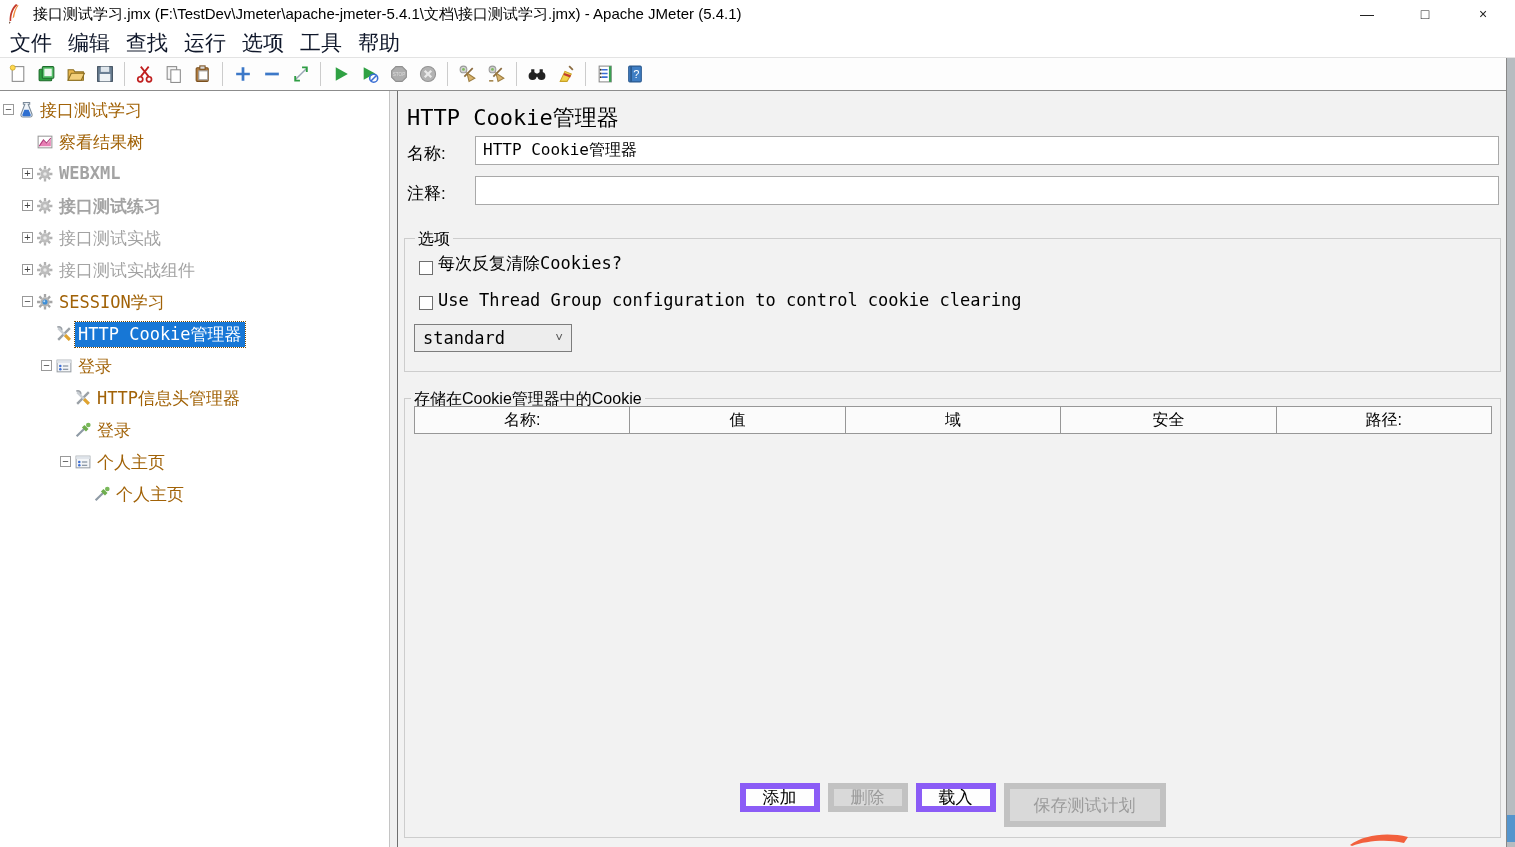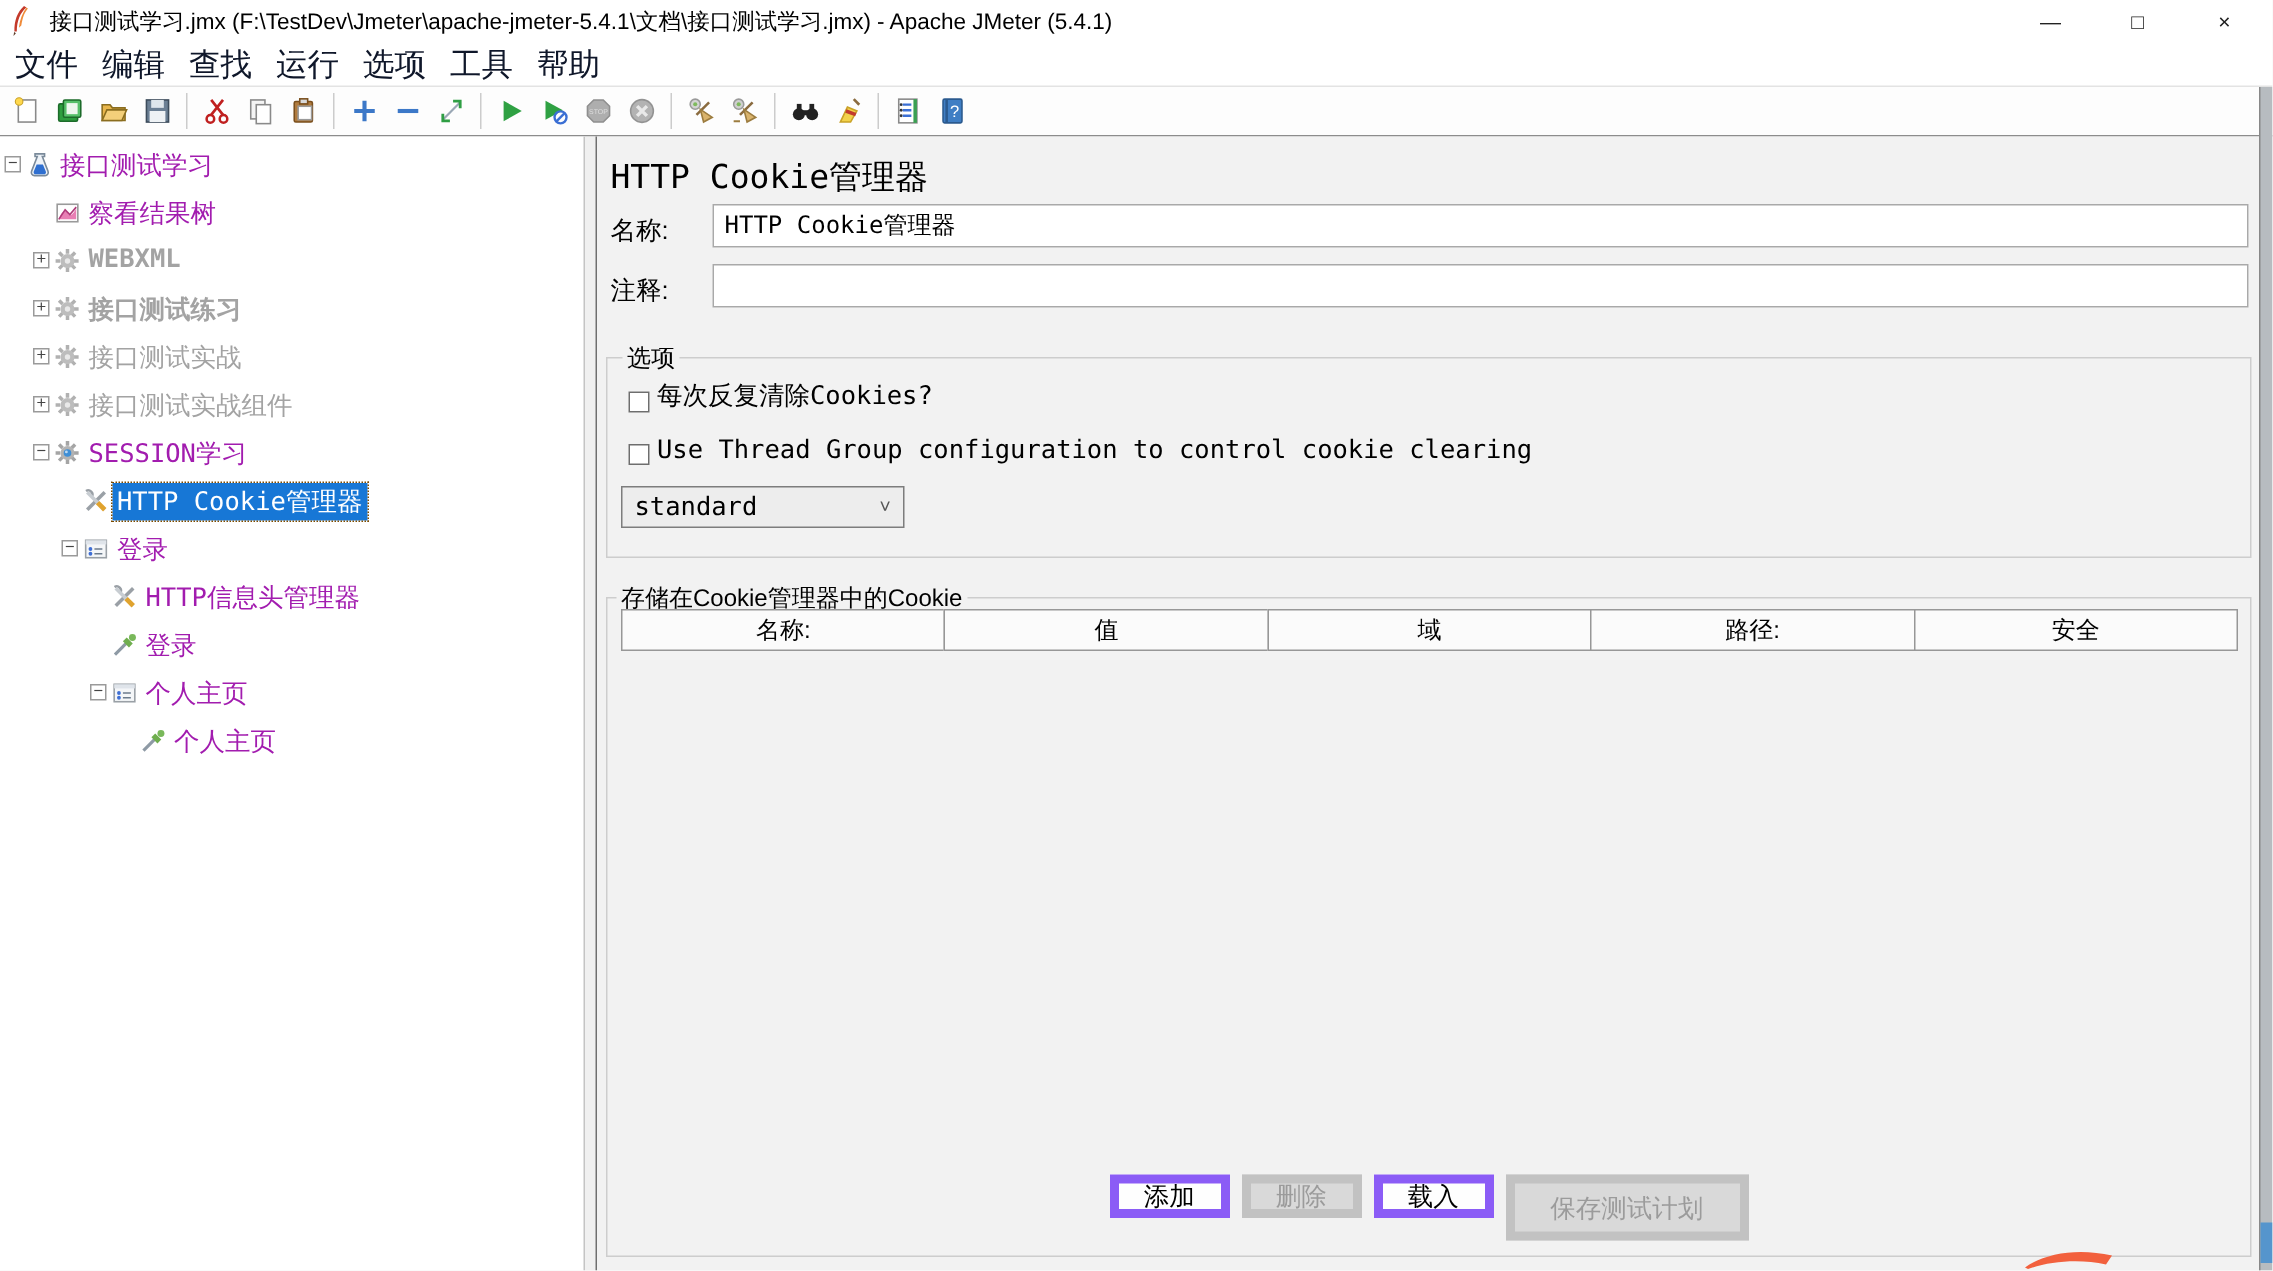--- a/index.html
+++ b/index.html
@@ -32,34 +32,34 @@
   .content{position:absolute;left:0;top:91px;right:0;bottom:0}
   .tree-panel{position:absolute;left:0;top:0;bottom:0;width:390px;background:#fff;border-right:1px solid #c4c4c4;box-sizing:border-box;padding-top:3px;overflow:hidden}
   .splitter{position:absolute;left:390px;top:0;bottom:0;width:7px;background:#f0f0f0}
   .main-panel{position:absolute;left:397px;right:8px;top:0;bottom:0;background:#f2f2f2;border-left:1px solid #6f6f6f;overflow:hidden}
 
   
   .tree-row{position:relative;height:32px;display:flex;align-items:center;font-size:17px;cursor:default;white-space:nowrap}
   .tree-handle{position:absolute;top:10px;width:11px;height:11px;background:#fff;border:1px solid #9a9a9a;box-sizing:border-box;display:flex;align-items:center;justify-content:center;font-size:11px;line-height:9px;color:#444}
   .tree-icon{position:absolute;top:7px;width:18px;height:18px}
   .tree-icon svg{width:18px;height:18px}
-  .tree-label{position:absolute;top:4px;padding:1px 3px;color:#a21caf}
+  .tree-label{position:absolute;top:4px;padding:1px 3px;color:#a16207}
   .tree-label.disabled{color:#a3a3a3}
   .tree-label.selected{background:#1777d6;color:#fff;outline:1px dotted #7a4a00}
 
   
   .panel-title{position:absolute;left:9px;top:12px;font-size:22px;color:#000}
   .field-label{position:absolute;font-size:17px;color:#000}
   .text-input{position:absolute;left:77px;width:1024px;height:29px;background:#fff;border:1px solid #a9a9a9;box-sizing:border-box;font-size:16px;padding:0 7px;outline:none;color:#000}
   .fieldset{position:absolute;border:1px solid #cdcdcd;box-sizing:border-box}
   .legend{position:absolute;top:-10px;left:10px;background:#f2f2f2;padding:0 3px;font-size:16px;color:#000;white-space:nowrap}
   .cb-row{position:absolute;left:14px;display:flex;align-items:flex-end}
   .checkbox{width:14px;height:14px;background:#fff;border:1px solid #6e6e6e;box-sizing:border-box;margin-right:5px;flex:none}
   .cb-label{font-size:17px;color:#000;white-space:nowrap}
-  .select{position:absolute;left:9px;width:189px;height:28px;background:#ededed;border:1px solid #7d7d7d;box-sizing:border-box;display:flex;align-items:center;padding:0 8px;font-size:17px;color:#000}
+  .select{position:absolute;left:9px;width:158px;height:28px;background:#ededed;border:1px solid #7d7d7d;box-sizing:border-box;display:flex;align-items:center;padding:0 8px;font-size:17px;color:#000}
   .select .chev{margin-left:auto;font-size:13px;color:#555}
 
   .cookie-header{position:absolute;left:9px;top:7px;width:1078px;height:28px;display:flex}
   .th{flex:1;margin-left:-1px;border:1px solid #979797;background:#fbfbfb;display:flex;align-items:center;justify-content:center;font-size:16px;color:#000}
   .th:first-child{margin-left:0}
 
   .btn-row{position:absolute;left:0;right:0;bottom:10px;display:flex;justify-content:center;gap:8px}
   .btn{height:29px;box-sizing:border-box;display:flex;align-items:center;justify-content:center;padding:0 17px;font-size:17px;background:#fefefe;border:6px solid #8b5cf6;color:#000;white-space:nowrap}
   .btn.disabled{background:#d9d9d9;border-color:#c2c2c2;color:#9b9b9b}
   .btn.wide{padding:16px 24px}
@@ -404,22 +404,22 @@
         <span class="chev">˅</span>
       </div>
     </div>
 
     <div class="fieldset" style="left:6px;top:307px;width:1097px;height:440px">
       <span class="legend" style="left:6px">存储在Cookie管理器中的Cookie</span>
       <div class="cookie-header">
           <div class="th">名称:</div>
           <div class="th">值</div>
           <div class="th">域</div>
+          <div class="th">安全</div>
           <div class="th">路径:</div>
-          <div class="th">安全</div>
         </div>
       <div class="btn-row">
           <div class="btn">添加</div>
           <div class="btn disabled">删除</div>
           <div class="btn">载入</div>
           <div class="btn disabled wide">保存测试计划</div>
         </div>
     </div>
   </div>
 </div>

